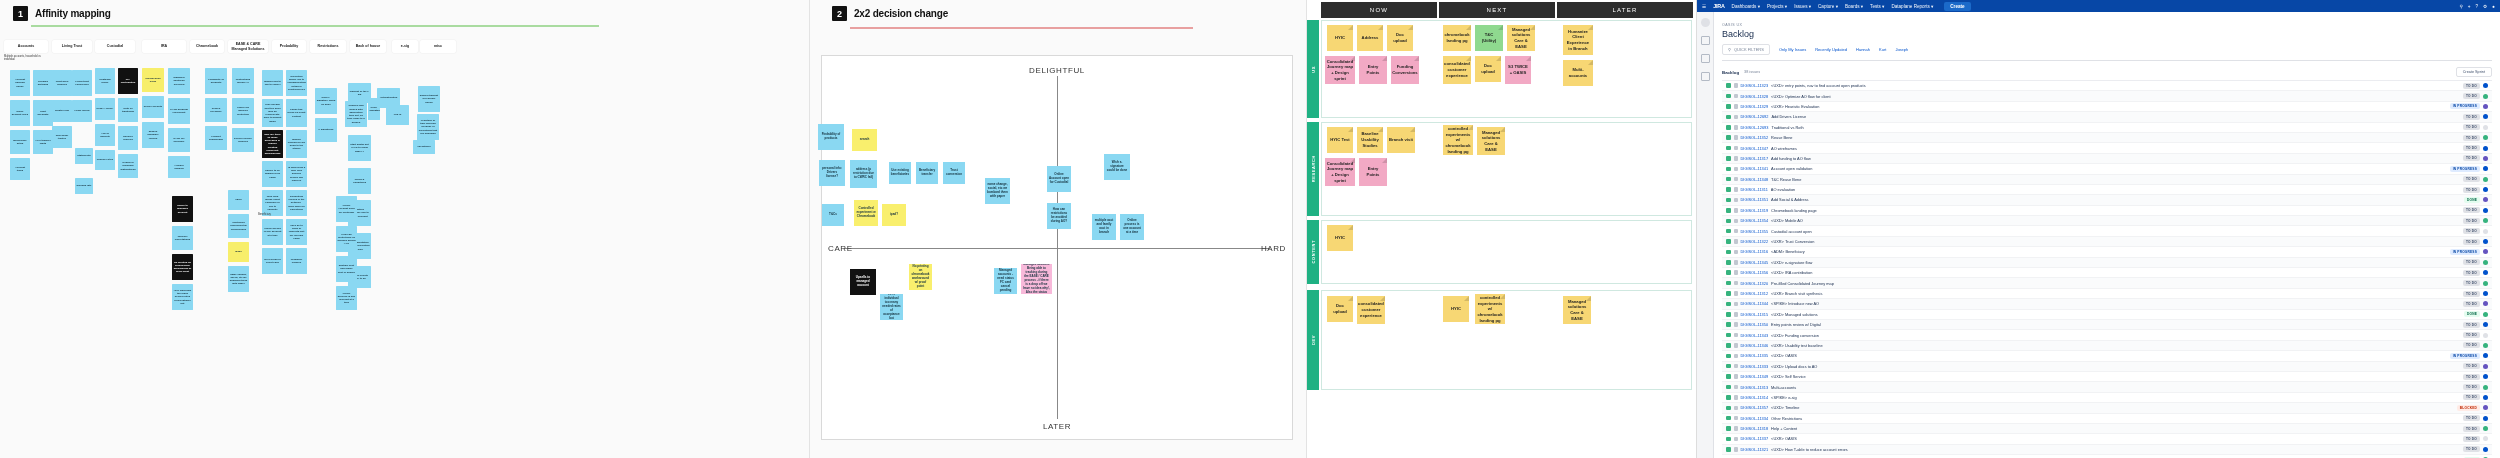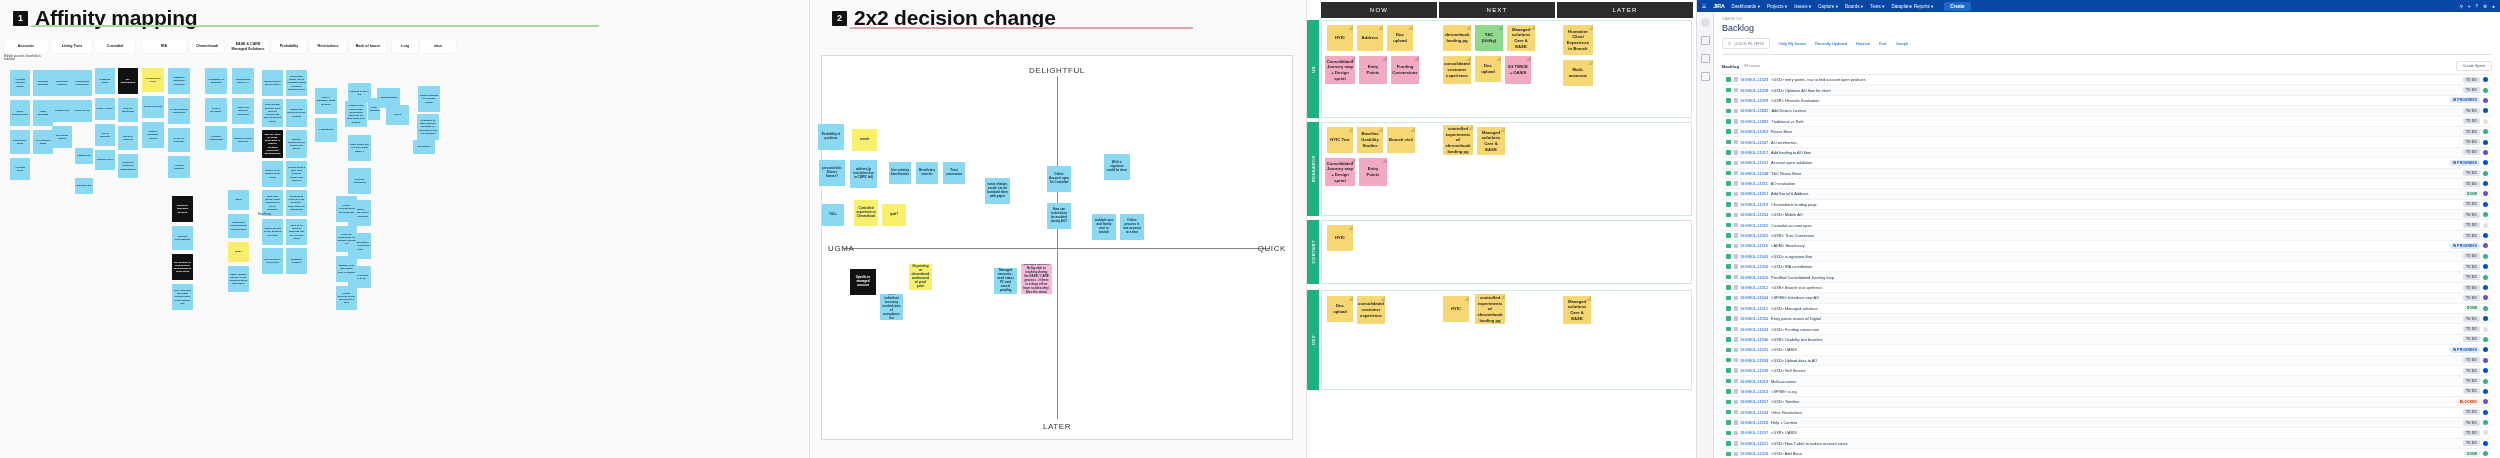--- a/index.html
+++ b/index.html
@@ -18,21 +18,21 @@
     position:relative; width:810px; height:458px;
     background:#fafafa; border-right:1px solid #e3e3e3;
     overflow:hidden;
   }
   .sec-head { position:absolute; display:flex; align-items:center; gap:7px; }
   .sec-num {
     width:15px; height:15px; background:#111; color:#fff;
     font-size:9px; font-weight:bold; display:flex;
     align-items:center; justify-content:center; border-radius:1px;
   }
-  .sec-title { font-size:21px; font-weight:bold; color:#111; letter-spacing:-0.2px; }
+  .sec-title { font-size:10px; font-weight:bold; color:#111; letter-spacing:-0.2px; }
   .sec-rule { position:absolute; height:1.5px; }
 
   .col-head {
     position:absolute; background:#ffffff; border-radius:2px;
     display:flex; align-items:center; justify-content:center;
     text-align:center; font-size:3.6px; font-weight:bold; color:#1a1a1a;
     line-height:1.25; padding:1px; box-shadow:0 0 0 0.5px #f0f0f0;
   }
   .note {
     position:absolute; border-radius:0.5px; overflow:hidden;
@@ -113,21 +113,21 @@
   .jira-nav-item { white-space:nowrap; opacity:.95; }
   .jira-create {
     background:#1b6ac9; padding:2px 6px; border-radius:2px;
     font-weight:bold; margin-left:4px;
   }
   .jira-body { display:flex; height:446px; }
   .jira-lnav { width:17px; background:#f4f5f7; border-right:1px solid #dfe1e6;
                display:flex; flex-direction:column; align-items:center; gap:9px; padding-top:6px; }
   .jira-lnav .ic { width:9px; height:9px; border-radius:50%; background:#dfe1e6; position:relative; }
   .jira-lnav .ic.sq { border-radius:1px; background:none; border:0.8px solid #b3bac5; }
-  .jira-main { flex:1; padding:5px 8px; overflow:hidden; }
+  .jira-main { flex:1; padding:11px 8px; overflow:hidden; }
   .jira-crumb { color:#7a869a; font-size:3.6px; letter-spacing:0.4px; }
   .jira-title { font-size:9px; color:#172b4d; margin:2px 0 5px; font-weight:normal; }
   .jira-filters { display:flex; align-items:center; gap:9px; font-size:4px;
                   color:#42526e; border-bottom:1px solid #dfe1e6; padding-bottom:5px; }
   .jira-search {
     border:1px solid #dfe1e6; border-radius:2px; padding:2px 5px;
     color:#7a869a; display:flex; align-items:center; gap:3px; background:#fff;
   }
   .jira-flink { color:#0052cc; }
   .jira-boardbar { display:flex; align-items:center; gap:5px; margin:6px 0 3px; font-size:4.4px; color:#172b4d; }
@@ -446,22 +446,22 @@
       <span class="sec-num">2</span>
       <span class="sec-title">2x2 decision change</span>
     </div>
     <div class="sec-rule" style="left:40px; top:27px; width:343px; background:#e8a0a0;"></div>
 
     <div class="matrix-box">
       <div class="axis-v"></div>
       <div class="axis-h"></div>
       <div class="axis-lbl" style="left:50%; top:10px; transform:translateX(-50%);">DELIGHTFUL</div>
       <div class="axis-lbl" style="left:50%; bottom:8px; transform:translateX(-50%);">LATER</div>
-      <div class="axis-lbl" style="left:6px; top:50%; transform:translateY(-50%);">UGMA</div>
-      <div class="axis-lbl" style="right:6px; top:50%; transform:translateY(-50%);">QUICK</div>
+      <div class="axis-lbl" style="left:6px; top:50%; transform:translateY(-50%);">CARE</div>
+      <div class="axis-lbl" style="right:6px; top:50%; transform:translateY(-50%);">HARD</div>
       <div id="matrix-notes">
           <div class="mnote blue" style="left: -4px; top: 68px; width: 26px; height: 26px;">
             <span>Findability of products</span>
           </div>
           <div class="mnote yellow" style="left: 30px; top: 73px; width: 25px; height: 22px;">
             <span>search</span>
           </div>
           <div class="mnote blue" style="left: -3px; top: 104px; width: 26px; height: 26px;">
             <span>personal info: Drivers license?</span>
           </div>

